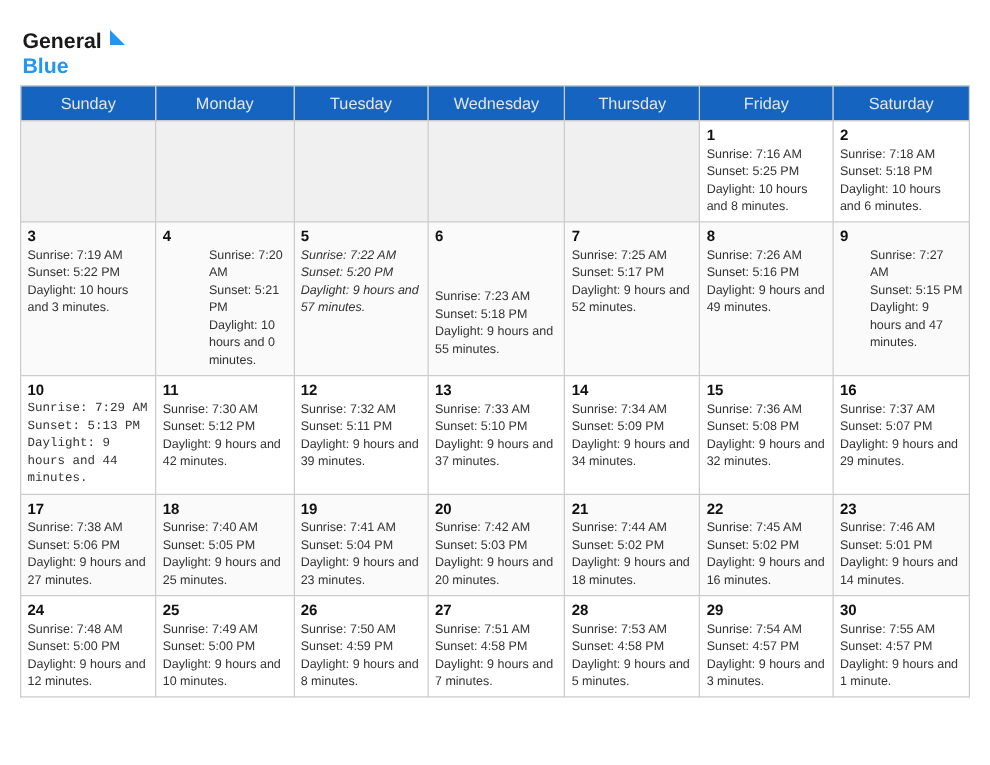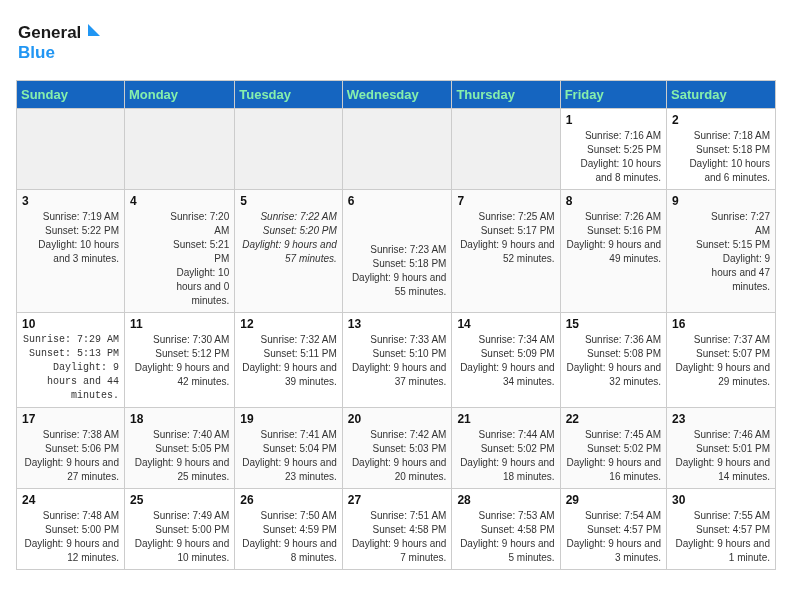--- a/index.html
+++ b/index.html
@@ -7,21 +7,21 @@
       font-family: Arial, sans-serif;
       background: #fff;
       width: 792px;
       min-height: 612px;
       padding: 16px;
     }
     .header {
       display: flex;
       justify-content: space-between;
       align-items: flex-start;
-      margin-bottom: 16px;
+      margin-bottom: 4px;
     }
     .logo {
       display: flex;
       align-items: center;
       gap: 4px;
     }
     .title-block {
       text-align: right;
     }
     .month-title {
@@ -32,25 +32,25 @@
     .subtitle {
       font-size: 16px;
       color: #444;
     }
     .calendar {
       width: 100%;
       border-collapse: collapse;
     }
     .calendar th {
       background: #1565C0;
-      color: #86efac;
+      color: #e5e5e5;
       font-size: 13px;
-      font-weight: bold;
+      font-weight: normal;
       padding: 6px 4px;
-      text-align: left;
+      text-align: center;
       border: 1px solid #ccc;
     }
     .calendar td {
       vertical-align: top;
       border: 1px solid #ccc;
       padding: 4px 5px;
       width: 113px;
       min-height: 80px;
       font-size: 10.5px;
       color: #333;
@@ -65,21 +65,20 @@
     .day-number {
       font-weight: bold;
       font-size: 12px;
       margin-bottom: 2px;
       color: #111;
     }
     .day-info {
       font-size: 10px;
       color: #333;
       line-height: 1.4;
-      text-align: right;
     }
     .row-bg-light td { background: #f9f9f9; }
     .row-bg-white td { background: #ffffff; }
     .row-bg-light td.empty, .row-bg-white td.empty { background: #f0f0f0; }
   </style>
 </head>
 <body>
 
 <div class="header">
   <div class="logo">

